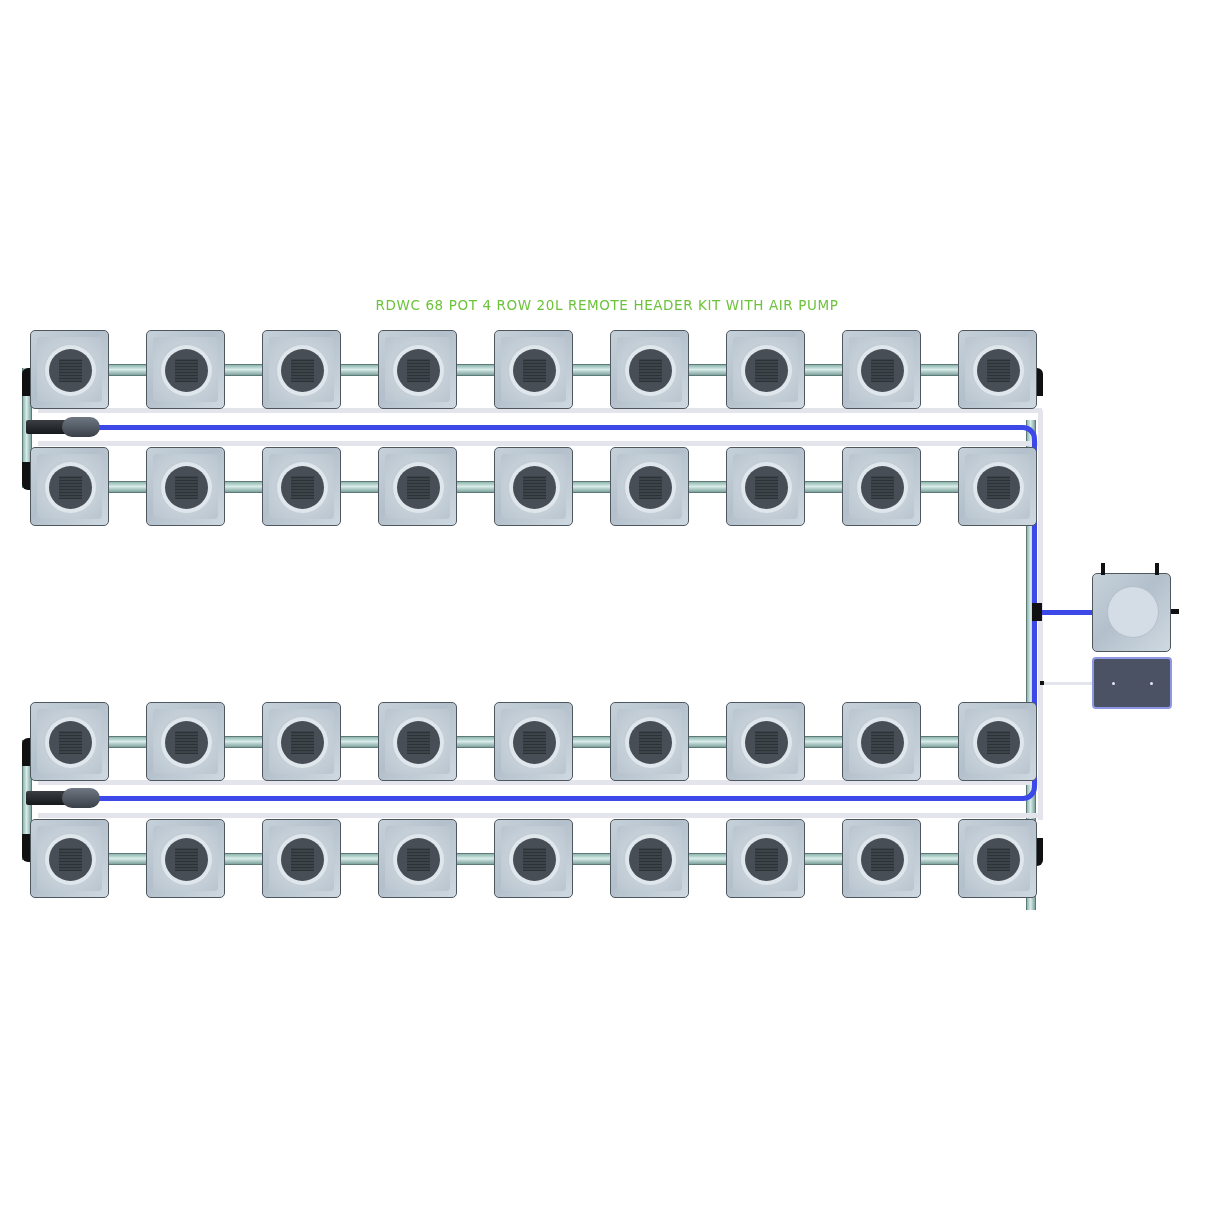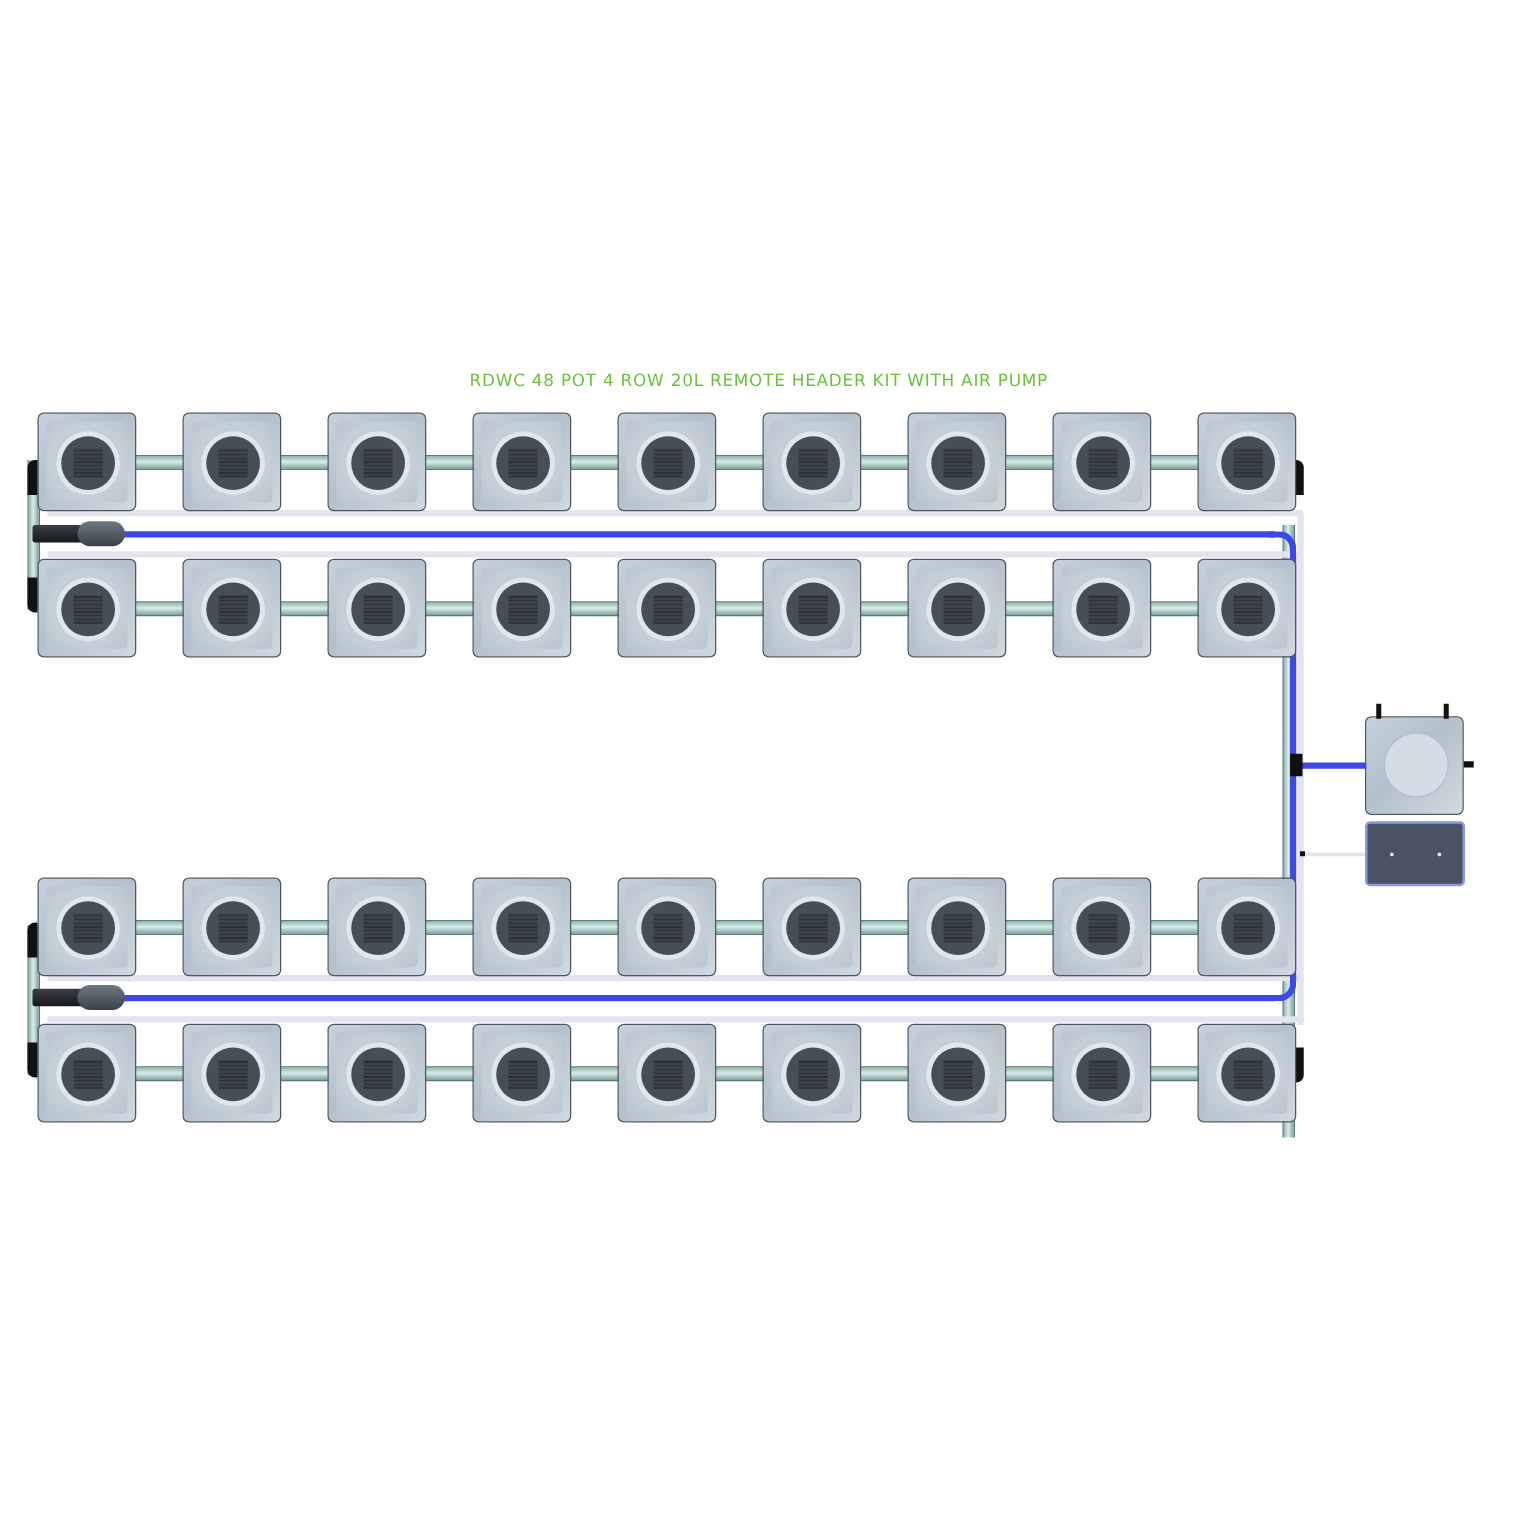--- a/index.html
+++ b/index.html
@@ -21,21 +21,21 @@
   .black-cap{position:absolute;background:#111;}
   .pump-unit{position:absolute;left:1092px;top:573px;width:79px;height:79px;box-sizing:border-box;border:1.5px solid #4e565e;border-radius:5px;
        background:linear-gradient(135deg,#c6d1da 0%,#b3c0cb 45%,#cfd9e1 100%);}
   .pump-unit .dome{position:absolute;left:14px;top:12px;width:50px;height:50px;border-radius:50%;background:#d4dde5;border:1px solid #b3bfc9;}
   .air-pump{position:absolute;left:1092px;top:657px;width:80px;height:52px;box-sizing:border-box;border:2px solid #8d97e6;border-radius:4px;background:#4a5263;}
   .air-pump .dot{position:absolute;width:3px;height:3px;border-radius:50%;background:#e8e8ee;top:23px;}
 </style>
 </head>
 <body>
 
-<div class="title">RDWC 48 POT 4 ROW 20L REMOTE HEADER KIT WITH AIR PUMP</div>
+<div class="title">RDWC 68 POT 4 ROW 20L REMOTE HEADER KIT WITH AIR PUMP</div>
 
 <div class="layer" id="diagram">
 
   <div class="header-tube" style="left:100px;top:364px;width:870px;"></div>
   <div class="header-tube" style="left:100px;top:481px;width:870px;"></div>
   <div class="header-tube" style="left:100px;top:736px;width:870px;"></div>
   <div class="header-tube" style="left:100px;top:853px;width:870px;"></div>
 
   <div class="vtube" style="left:22px;top:368px;height:120px;"></div>
   <div class="vtube" style="left:22px;top:740px;height:120px;"></div>

